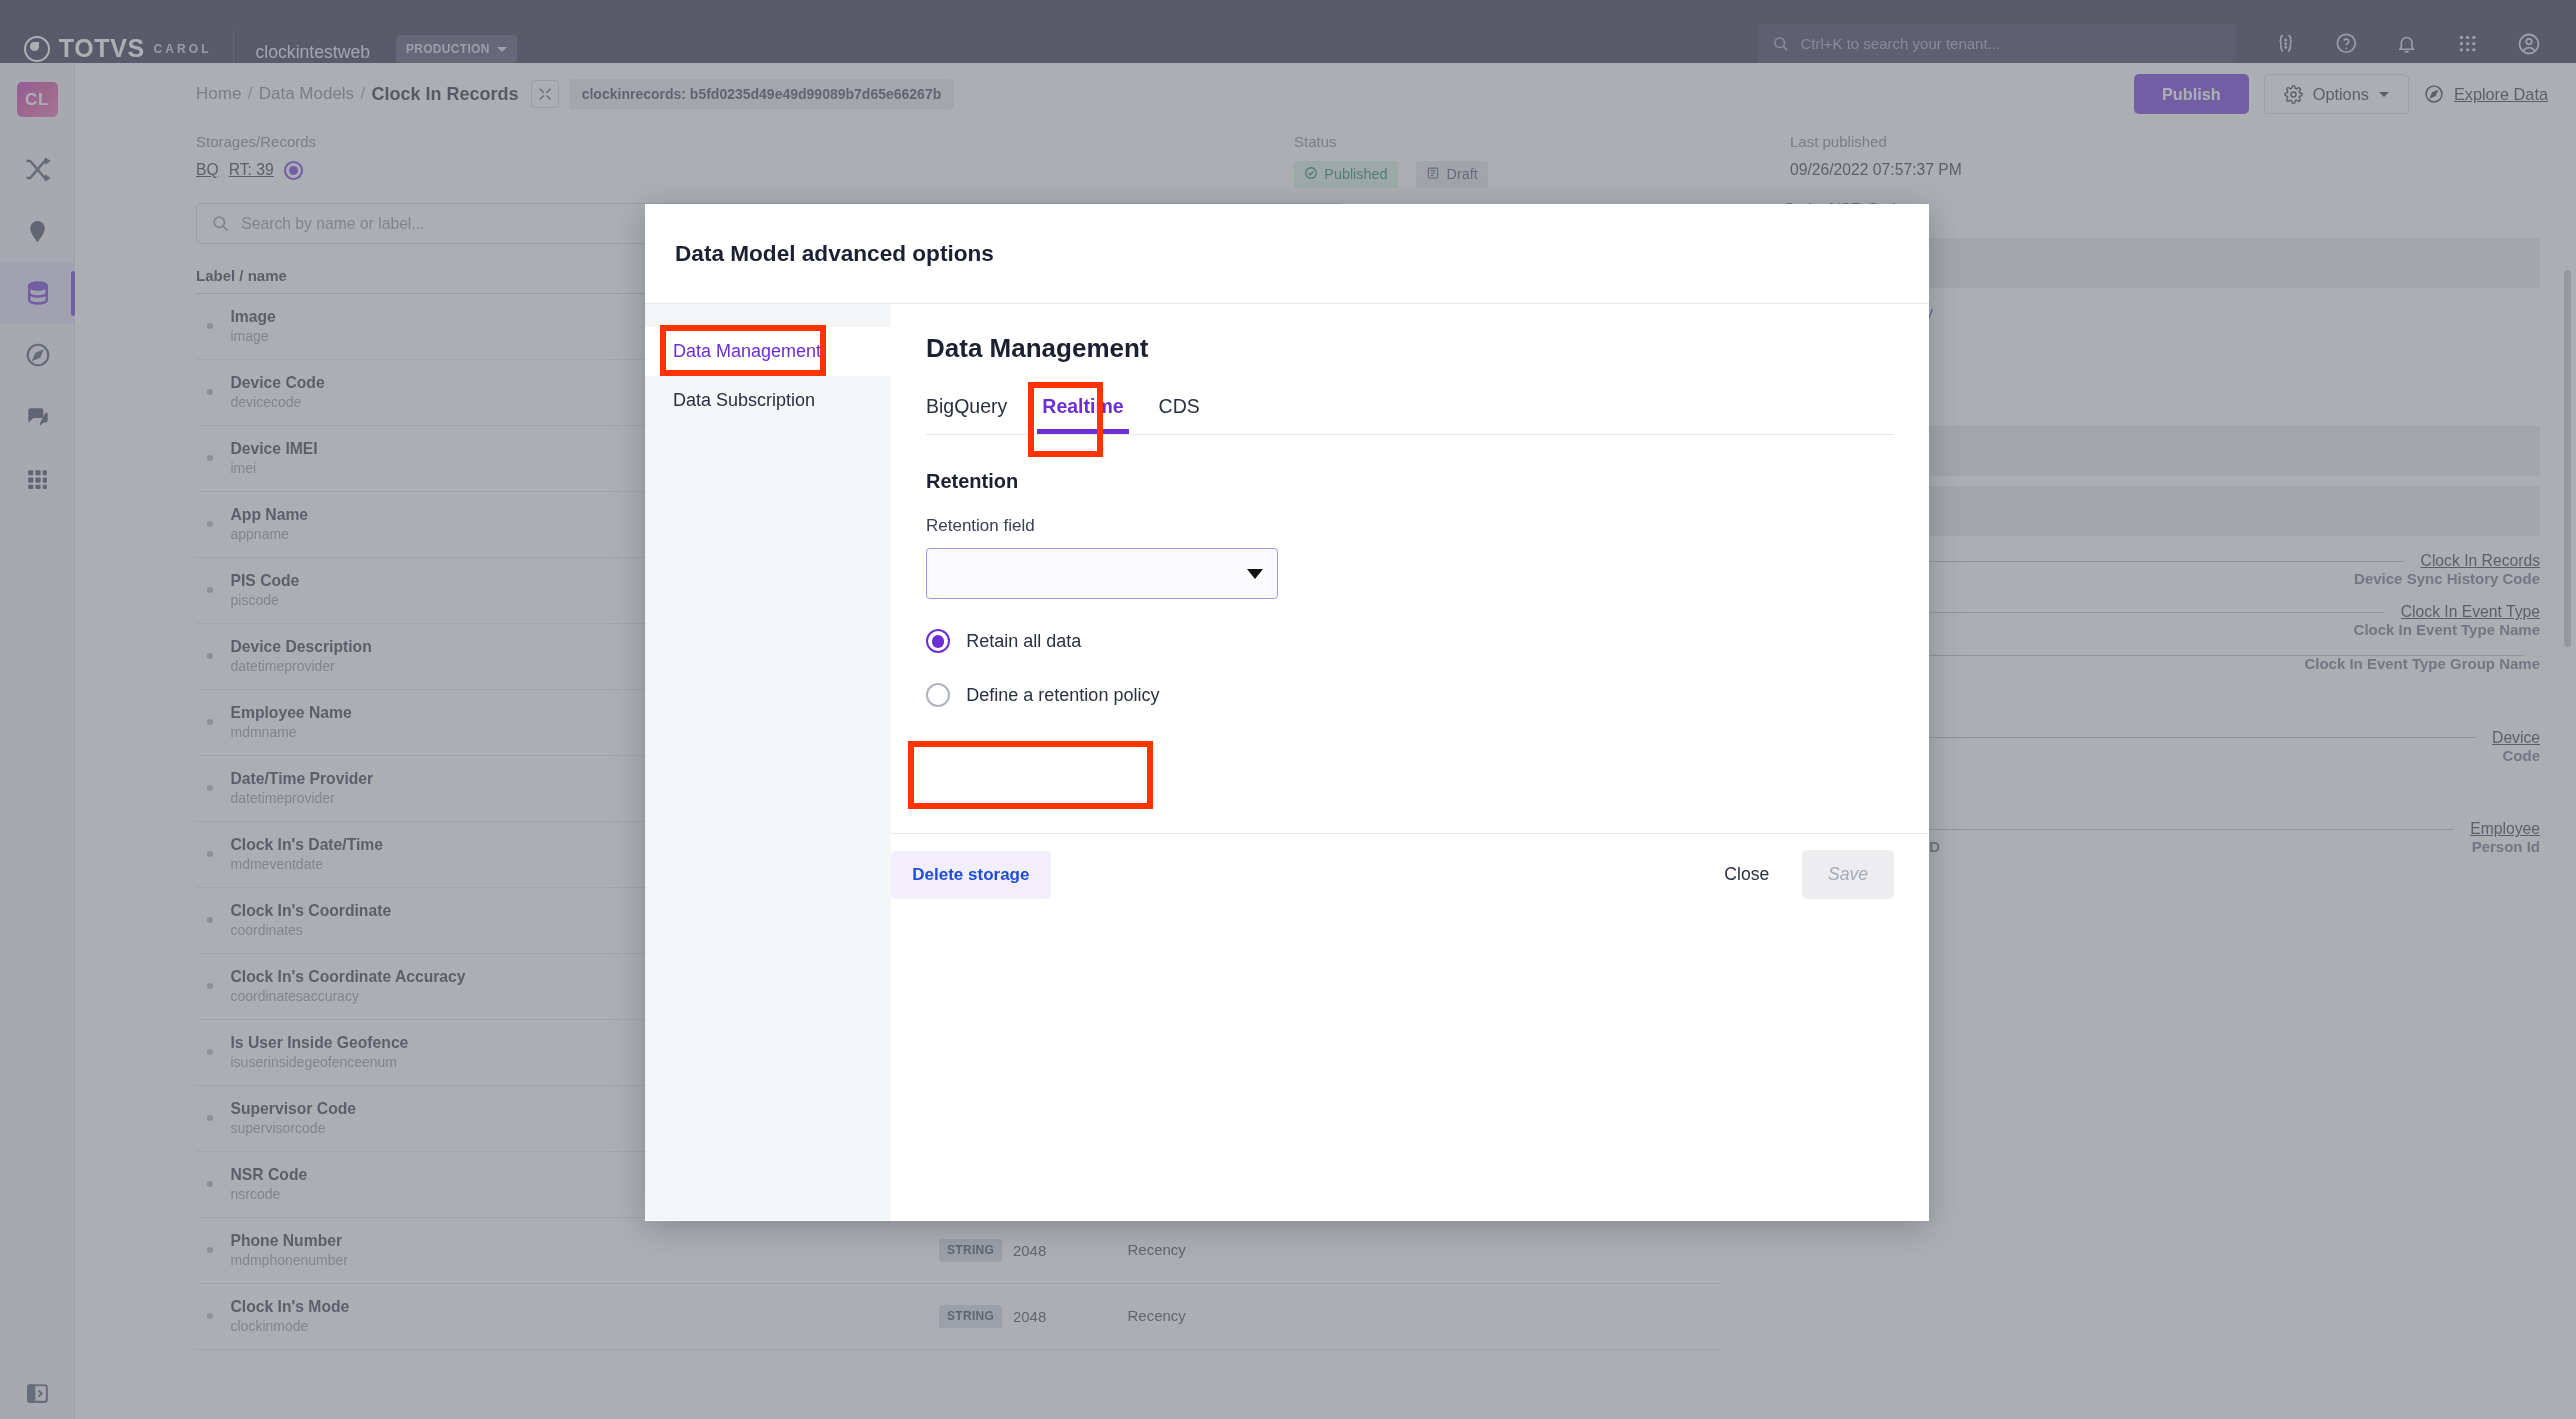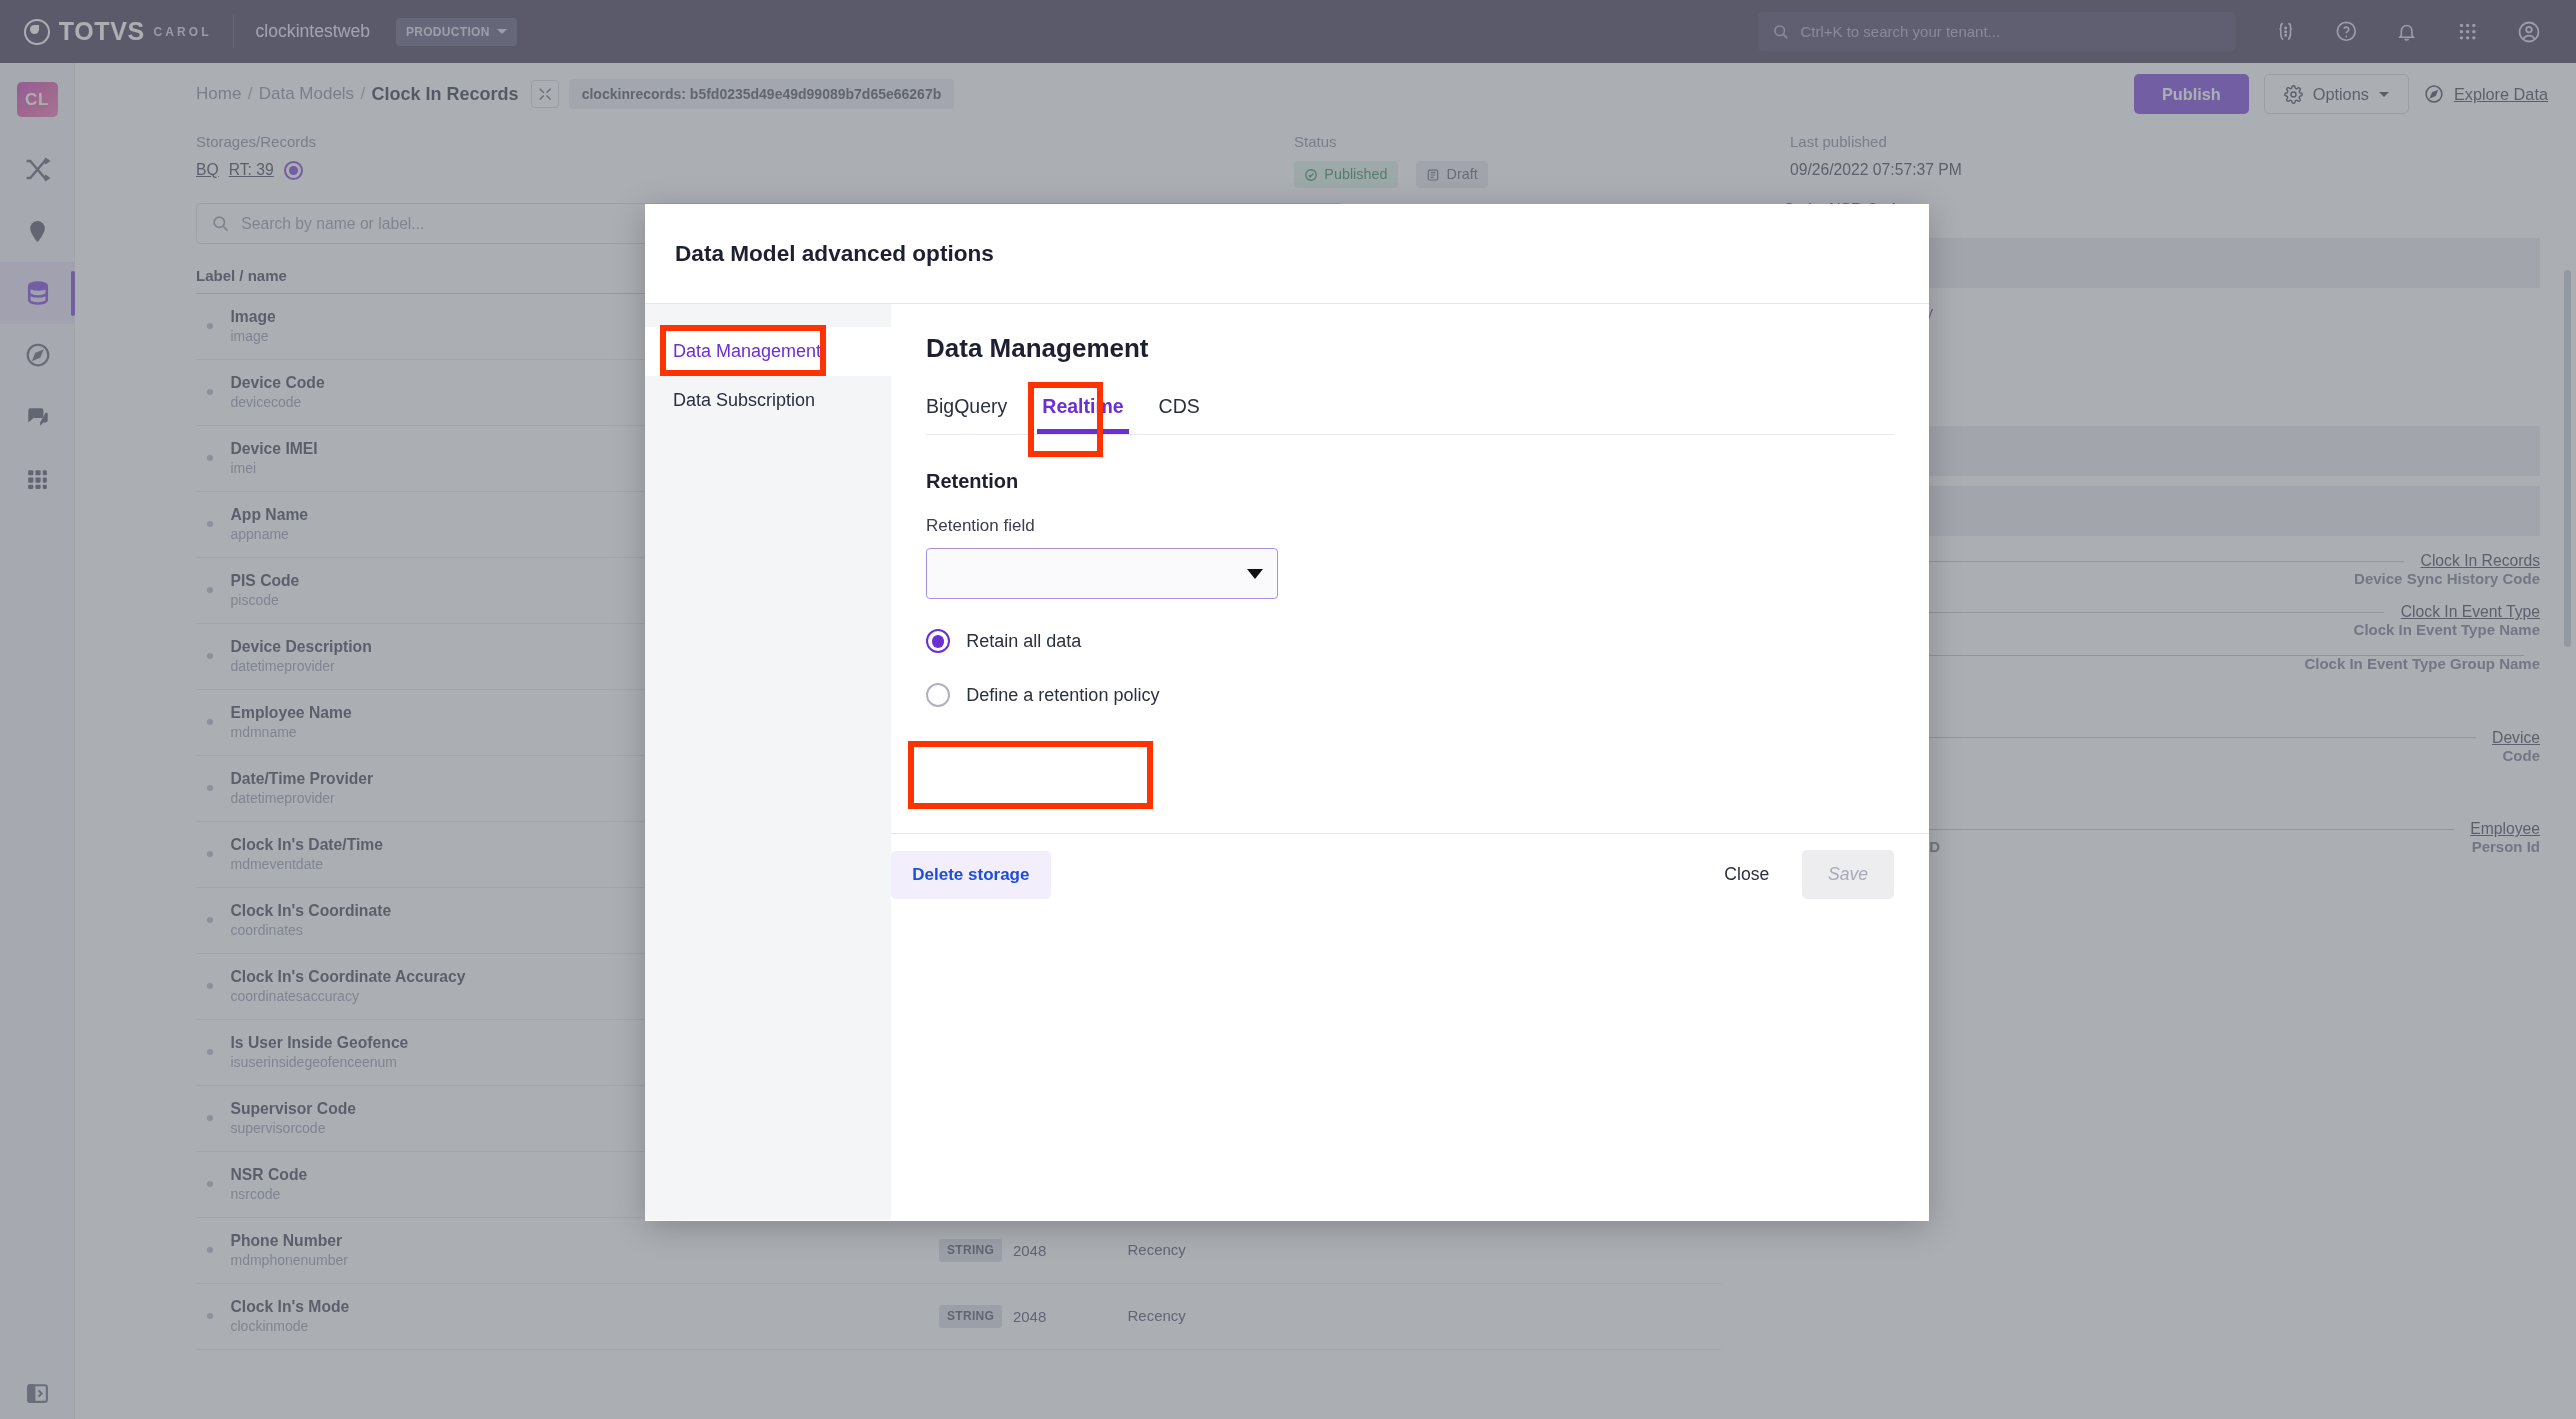--- a/index.html
+++ b/index.html
@@ -9,21 +9,21 @@
     background: #fff; overflow: hidden;
   }
   #root { position: relative; width: 2576px; height: 1420px; }
 
   
   .app { position: absolute; inset: 0; }
 
   
   .navbar {
     position: absolute; left: 0; top: 0; width: 2576px; height: 63px;
-    background: #2a2342; display: flex; align-items: center;
+    background: #2a2342; display: flex; align-items: flex-end;
   }
   .brand { display: flex; align-items: center; padding-left: 24px; gap: 8.8px; }
   .brand-mark {
     width: 26px; height: 26px; border-radius: 50%;
     border: 2.5px solid #ffffff; position: relative;
   }
   .brand-mark::after {
     content:""; position:absolute; left:4.4px; top:4.4px; width:8.8px; height:8.8px;
     background:#ffffff; border-radius: 50% 0 50% 50%;
   }
@@ -94,21 +94,21 @@
 
   .metarow { display:flex; padding: 7.5px 28px 0 121px; gap: 0; }
   .meta { font-size:0; }
   .meta-k { font-size:15px; color:#7b8192; display:block; margin-bottom:11.3px; }
   .meta-v { font-size:15.7px; color:#2b3040; display:flex; align-items:center; gap:10px; }
   .meta.m1 { width: 1098px; }
   .meta.m2 { width: 496px; }
   .u { text-decoration: underline; }
   .dot-ico { width:19px;height:19px;border-radius:50%;border:2.5px solid #6b2fd4;display:inline-block;position:relative; }
   .dot-ico::after{content:"";position:absolute;inset:3.1px;background:#6b2fd4;border-radius:50%;}
-  .pill { display:inline-flex; align-items:flex-end; gap:6.3px; font-size:14.4px; padding:5.6px 10px; border-radius:3.8px; }
+  .pill { display:inline-flex; align-items:flex-start; gap:6.3px; font-size:14.4px; padding:5.6px 10px; border-radius:3.8px; }
   .pill.pub { background:#d9f2e3; color:#1f7a4d; }
   .pill.draft { background:#e4e5ea; color:#4a5163; margin-left:8.8px; }
 
   
   .fieldpane { position:absolute; left:121px; top:129px; width:1525px; bottom:0; }
   .searchbox {
     width: 1149px; height:41px; border:0.6px solid #d6d9e0; border-radius:5px;
     display:flex; align-items:center; gap:11.3px; padding: 0 14px; color:#8d93a2; font-size:15.7px;
     margin-top:11.3px;
   }

